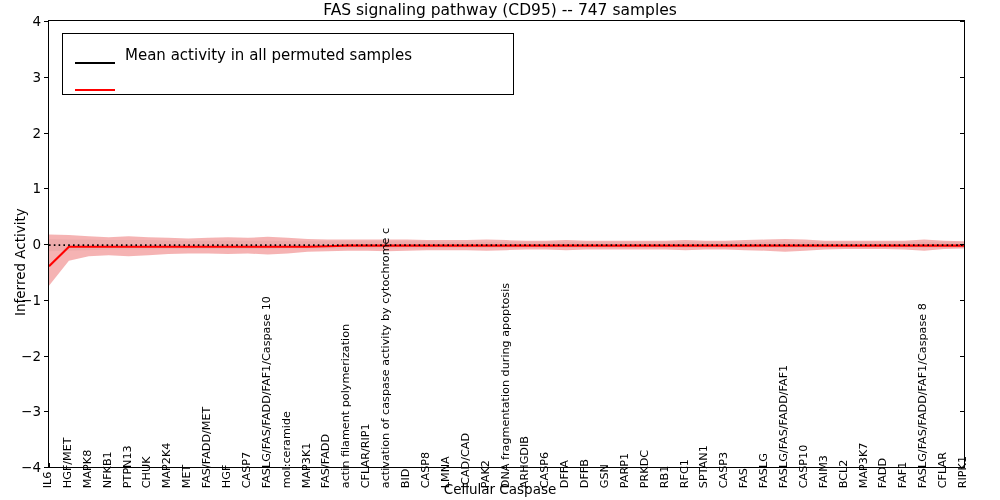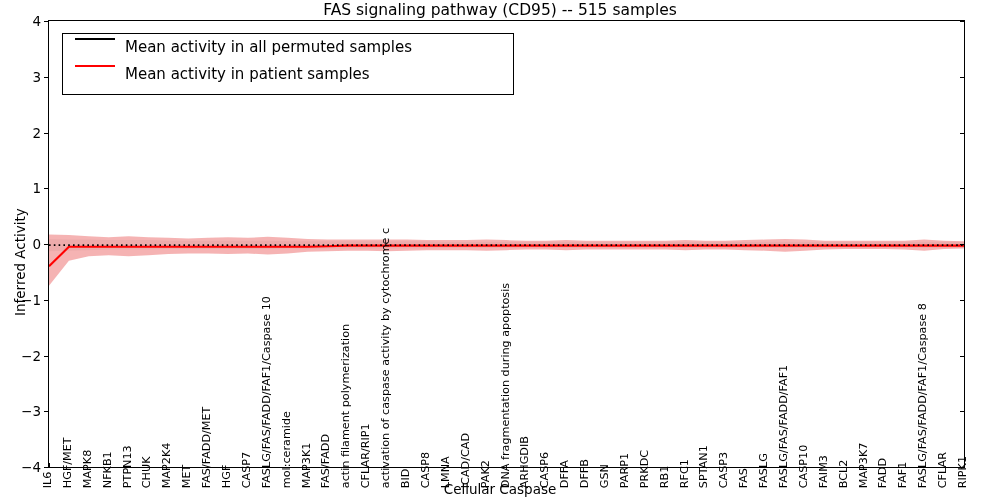--- a/index.html
+++ b/index.html
@@ -27,34 +27,34 @@
   .xlabel{position:absolute;left:0;top:481px;width:1000px;text-align:center;
           font-size:13.5px;}
   .xtick-label{position:absolute;font-size:11.2px;white-space:nowrap;
                transform-origin:left bottom;transform:rotate(-90deg);
                line-height:1;color:#000;}
   .xtickmark{position:absolute;width:1.1px;height:5px;background:#000;}
 
   
   .legend{position:absolute;left:62px;top:33px;width:452px;height:62px;
           border:1.3px solid #000;background:#fff;box-sizing:border-box;}
-  .legend-row{position:absolute;left:0;height:26px;display:flex;align-items:flex-start;}
+  .legend-row{position:absolute;left:0;height:26px;display:flex;align-items:flex-end;}
   .legend-line{width:40px;height:0;border-top-width:2.2px;border-top-style:solid;
                margin-left:12px;margin-right:10px;}
   .legend-text{font-size:15px;color:#000;white-space:nowrap;}
 
   
   svg.data{position:absolute;left:0;top:0;}
 </style>
 </head>
 <body>
 
 <div id="root">
 
-  <div class="title">FAS signaling pathway (CD95) -- 515 samples</div>
+  <div class="title">FAS signaling pathway (CD95) -- 747 samples</div>
 
   <div class="ylabel" style="left:12px;top:316px;">Inferred Activity</div>
 
   <div class="xlabel">Cellular Caspase</div>
 
   <div class="plot-frame">
     <div class="plot-inner">
       <svg class="data" id="data-svg" width="915" height="446">
           <path d="M0.00 217.98 L19.89 218.54 L39.78 218.54 L59.67 219.10 L79.57 219.10 L99.46 219.10 L119.35 219.66 L139.24 219.66 L159.13 219.66 L179.02 219.66 L198.91 219.66 L218.80 219.66 L238.70 220.21 L258.59 220.21 L278.48 220.21 L298.37 220.21 L318.26 220.21 L338.15 220.21 L358.04 220.21 L377.93 220.21 L397.83 220.77 L417.72 220.77 L437.61 220.77 L457.50 220.77 L477.39 220.77 L497.28 220.77 L517.17 220.77 L537.07 220.77 L556.96 220.77 L576.85 220.77 L596.74 220.77 L616.63 220.77 L636.52 220.77 L656.41 220.77 L676.30 220.77 L696.20 220.77 L716.09 220.77 L735.98 220.77 L755.87 220.77 L775.76 220.77 L795.65 220.77 L815.54 220.77 L835.43 220.77 L855.33 220.77 L875.22 220.77 L895.11 220.77 L915.00 220.77 L915.00 226.90 L895.11 226.90 L875.22 226.90 L855.33 226.90 L835.43 226.90 L815.54 226.90 L795.65 226.90 L775.76 226.90 L755.87 226.90 L735.98 226.90 L716.09 226.90 L696.20 226.90 L676.30 226.90 L656.41 226.90 L636.52 226.90 L616.63 226.90 L596.74 226.90 L576.85 226.90 L556.96 226.90 L537.07 226.90 L517.17 226.90 L497.28 226.90 L477.39 226.90 L457.50 226.90 L437.61 226.90 L417.72 226.90 L397.83 226.90 L377.93 227.46 L358.04 227.46 L338.15 227.46 L318.26 227.46 L298.37 227.46 L278.48 227.46 L258.59 227.46 L238.70 227.46 L218.80 228.02 L198.91 228.02 L179.02 228.02 L159.13 228.02 L139.24 228.02 L119.35 228.02 L99.46 228.57 L79.57 228.57 L59.67 228.57 L39.78 229.13 L19.89 229.69 L0.00 230.25 Z" fill="#c8c8c8" fill-opacity="0.75" stroke="none"></path>
           <path d="M0.00 213.52 L19.89 214.08 L39.78 215.19 L59.67 216.31 L79.57 215.19 L99.46 216.31 L119.35 216.87 L139.24 217.42 L159.13 216.87 L179.02 216.31 L198.91 216.87 L218.80 215.75 L238.70 216.87 L258.59 217.98 L278.48 218.54 L298.37 218.54 L318.26 218.54 L338.15 218.54 L358.04 218.54 L377.93 219.10 L397.83 219.10 L417.72 219.10 L437.61 218.54 L457.50 219.10 L477.39 219.66 L497.28 219.66 L517.17 219.10 L537.07 219.66 L556.96 219.66 L576.85 219.66 L596.74 219.66 L616.63 219.66 L636.52 219.10 L656.41 219.66 L676.30 219.66 L696.20 219.10 L716.09 218.54 L735.98 217.98 L755.87 218.54 L775.76 219.66 L795.65 219.66 L815.54 219.66 L835.43 219.66 L855.33 219.66 L875.22 218.54 L895.11 219.66 L915.00 220.21 L915.00 227.46 L895.11 228.02 L875.22 229.69 L855.33 228.57 L835.43 228.02 L815.54 228.02 L795.65 228.02 L775.76 228.57 L755.87 229.69 L735.98 230.80 L716.09 229.69 L696.20 229.13 L676.30 228.57 L656.41 228.57 L636.52 229.13 L616.63 228.57 L596.74 228.57 L576.85 228.57 L556.96 228.57 L537.07 228.57 L517.17 229.13 L497.28 228.57 L477.39 228.57 L457.50 229.13 L437.61 229.69 L417.72 229.13 L397.83 229.13 L377.93 229.13 L358.04 229.69 L338.15 230.25 L318.26 229.69 L298.37 229.69 L278.48 230.25 L258.59 230.80 L238.70 232.48 L218.80 233.59 L198.91 232.48 L179.02 233.03 L159.13 232.48 L139.24 232.48 L119.35 233.03 L99.46 234.15 L79.57 235.26 L59.67 234.15 L39.78 235.26 L19.89 239.72 L0.00 264.81 Z" fill="#f2a0a0" fill-opacity="0.8" stroke="none"></path>
@@ -145,17 +145,16 @@
       <div class="xtickmark" style="position: absolute; left: 964px; top: 463px;"></div>
     </div>
 
   <div class="legend">
     <div class="legend-row" style="top:4px;">
       <span class="legend-line" style="border-top-color:#000000;"></span>
       <span class="legend-text">Mean activity in all permuted samples</span>
     </div>
     <div class="legend-row" style="top:31px;">
       <span class="legend-line" style="border-top-color:#ff0000;"></span>
-      <span class="legend-text">Mean activity in patient samples</span>
     </div>
   </div>
 
 </div>
 
 </body></html>

